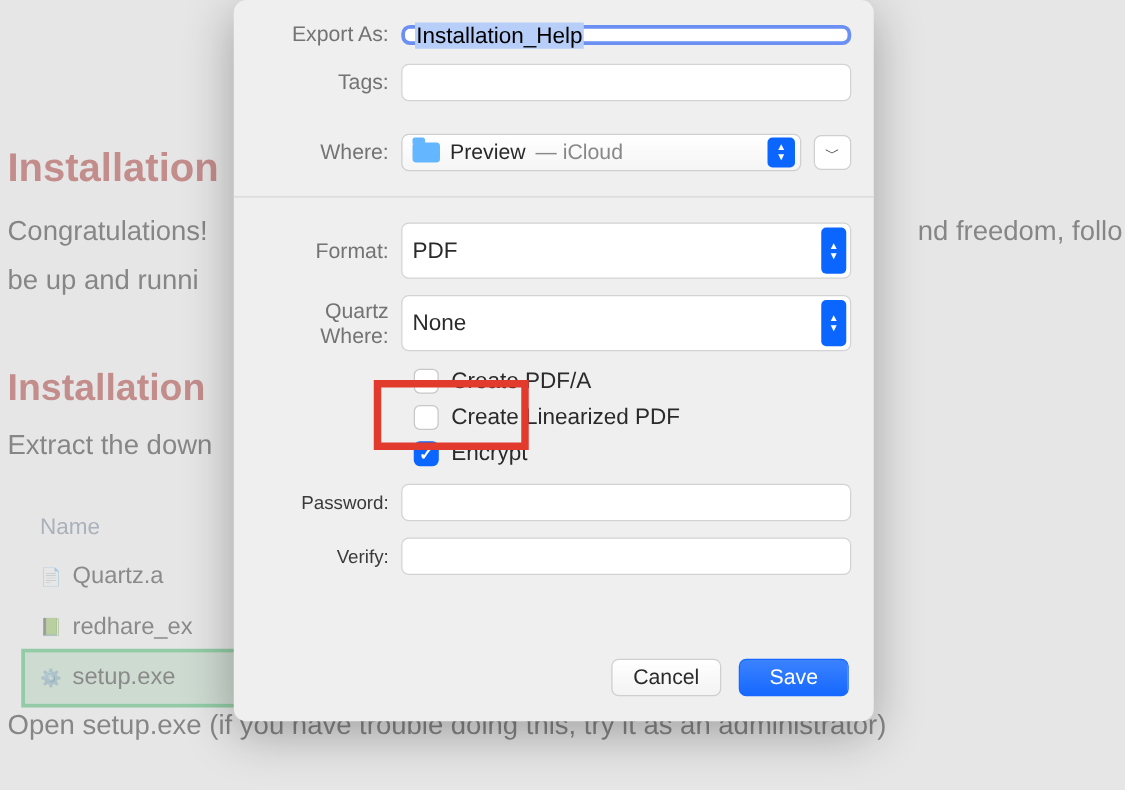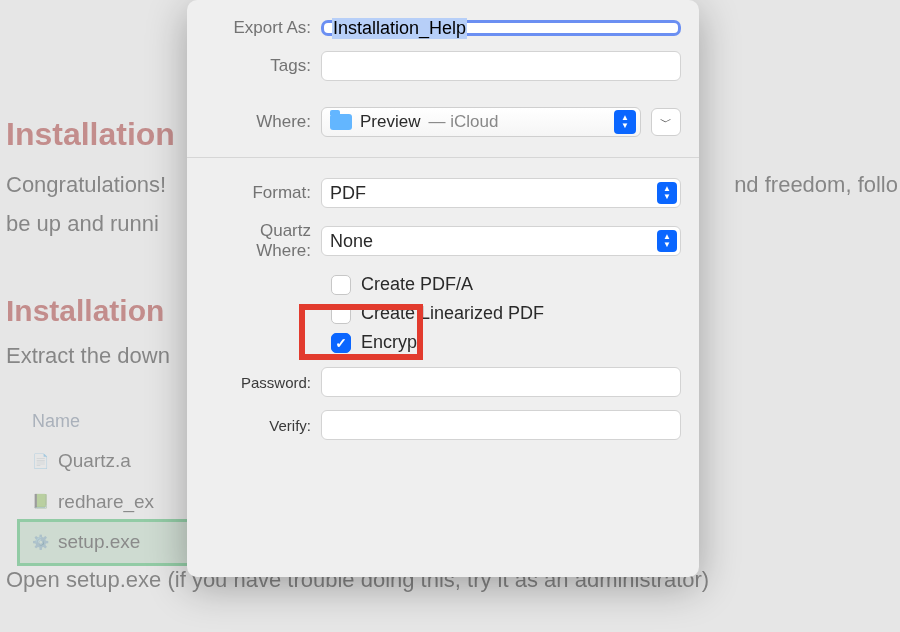--- a/index.html
+++ b/index.html
@@ -160,21 +160,21 @@
     width: 30px; height: 28px; border-radius: 6px;
     background: #fff; border: 1px solid #cfcfcf;
     display:flex; align-items:center; justify-content:center;
     font-size: 12px; color: #444;
   }
   .divider {
     height: 1px; background: #d6d6d6; width: 100%;
   }
   .popup {
     width: 100%;
-    height: 30px;
+    height: 45px;
     border: 1px solid #d3d3d3;
     border-radius: 6px;
     background: #fff;
     display: flex;
     align-items: center;
     padding: 0 8px;
     font-size: 18px;
     position: relative;
     color: #2a2a2a;
   }
@@ -350,13 +350,17 @@
       </div>
     </div>
     <div class="dlg-row">
       <div class="pwd-label">Verify:</div>
       <div class="dlg-field">
         <div class="plainbox"></div>
       </div>
     </div>
   </div>
 
+  <div class="btnbar">
+    <div class="btn">Cancel</div>
+    <div class="btn primary">Save</div>
+  </div>
 </div>
 
 </body></html>

